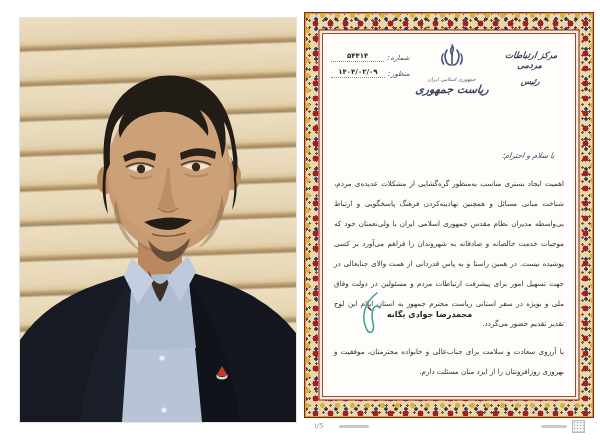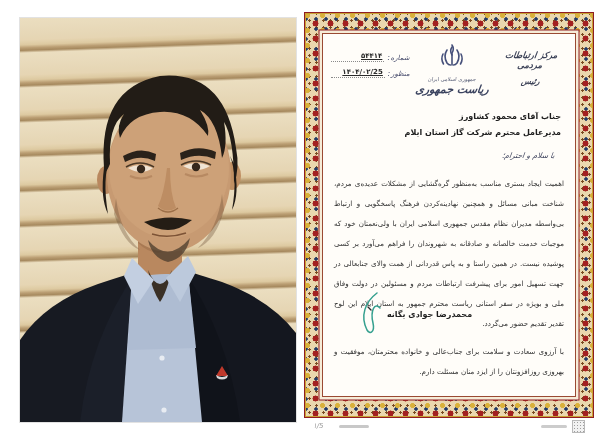--- a/index.html
+++ b/index.html
@@ -40,22 +40,22 @@
   .org .l2{font-family:"DejaVu Serif","Liberation Serif",serif;font-style:italic;font-weight:bold;
            font-size:8px;margin-top:6px;transform:skewX(-8deg);}
   .emblem-col{width:90px;text-align:center;color:#46507a;}
   .emblem-col .country{font-size:5.2px;color:#5a6078;margin-top:2px;transform:skewX(-6deg);}
   .emblem-col .office{font-family:"DejaVu Serif","Liberation Serif",serif;font-style:italic;
            font-weight:bold;font-size:11px;color:#3c4460;margin-top:1px;transform:skewX(-8deg);}
   .numdate{width:84px;padding-top:10px;}
   .nd-row{display:flex;direction:rtl;align-items:flex-end;margin-bottom:6px;}
   .nd-label{font-family:Liberation Mono, monospace;font-style:italic;font-size:7px;
             color:#44496a;white-space:nowrap;}
-  .nd-value{flex:1;text-align:right;font-size:7px;font-weight:bold;color:#2b2b2b;
-            border-bottom:1px dotted #8a8a8a;padding:0 2px 1px 2px;margin-right:2px;text-decoration:underline;}
+  .nd-value{flex:1;text-align:center;font-size:7px;font-weight:bold;color:#2b2b2b;
+            border-bottom:1px dotted #8a8a8a;padding:0 2px 1px 2px;margin-right:2px;}
 
   
   .recipient{position:absolute;top:78px;right:14px;text-align:right;color:#1f1f1f;}
   .recipient .r1{font-size:8px;font-weight:bold;margin-bottom:7px;}
   .recipient .r2{font-size:8px;font-weight:bold;}
 
   
   .salutation{position:absolute;top:117px;right:20px;font-family:"DejaVu Serif","Liberation Serif",serif;
               font-style:italic;font-size:7.5px;color:#3d425c;transform:skewX(-8deg);}
 
@@ -177,29 +177,25 @@
           <div class="office">ریاست جمهوری</div>
         </div>
 
         <div class="numdate">
           <div class="nd-row">
             <span class="nd-label">شماره:</span>
             <span class="nd-value">۵۴۴۱۴</span>
           </div>
           <div class="nd-row">
             <span class="nd-label">منظور:</span>
-            <span class="nd-value">۱۴۰۴/۰۲/25</span>
+            <span class="nd-value">۱۴۰۴/۰۲/۰۹</span>
           </div>
         </div>
       </div>
 
-      <div class="recipient" dir="rtl">
-        <div class="r1">جناب آقای محمود کشاورز</div>
-        <div class="r2">مدیرعامل محترم شرکت گاز استان ایلام</div>
-      </div>
 
       <div class="salutation" dir="rtl">با سلام و احترام؛</div>
 
       <div class="body-text" dir="rtl">
         <p>اهمیت ایجاد بستری مناسب به‌منظور گره‌گشایی از مشکلات عدیده‌ی مردم، شناخت مبانی مسائل و همچنین نهادینه‌کردن فرهنگ پاسخگویی و ارتباط بی‌واسطه مدیران نظام مقدس جمهوری اسلامی ایران با ولی‌نعمتان خود که موجبات خدمت خالصانه و صادقانه به شهروندان را فراهم می‌آورد بر کسی پوشیده نیست. در همین راستا و به پاس قدردانی از همت والای جنابعالی در جهت تسهیل امور برای پیشرفت ارتباطات مردم و مسئولین در دولت وفاق ملی و بویژه در سفر استانی ریاست محترم جمهور به استان ایلام این لوح تقدیر تقدیم حضور می‌گردد.</p>
         <p>با آرزوی سعادت و سلامت برای جناب‌عالی و خانواده محترمتان، موفقیت و بهروزی روزافزونتان را از ایزد منان مسئلت دارم.</p>
       </div>
 
       <div class="signature">
         <svg width="34" height="48" viewBox="0 0 34 48">

